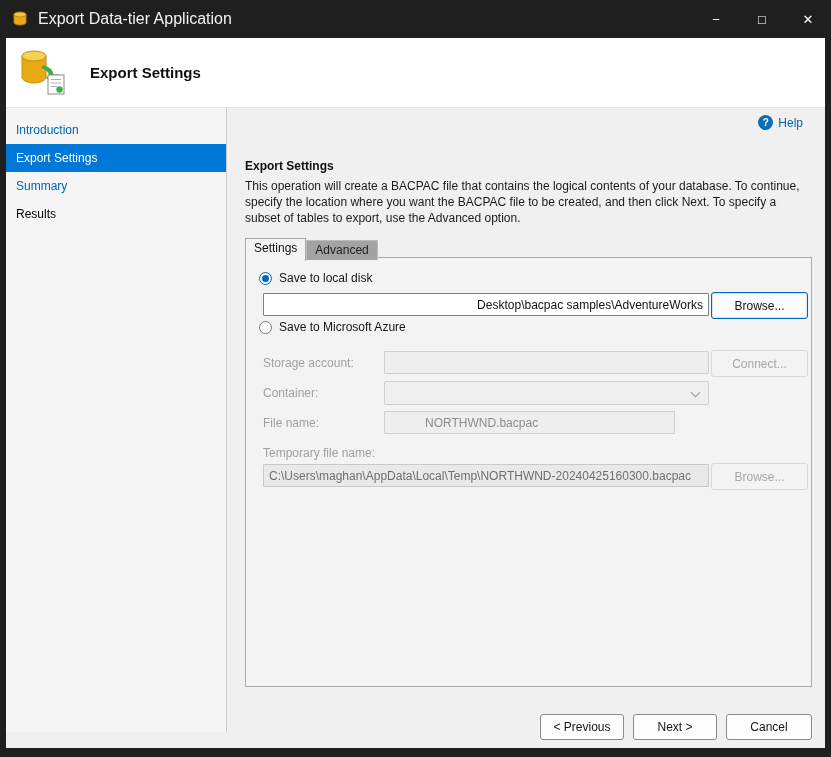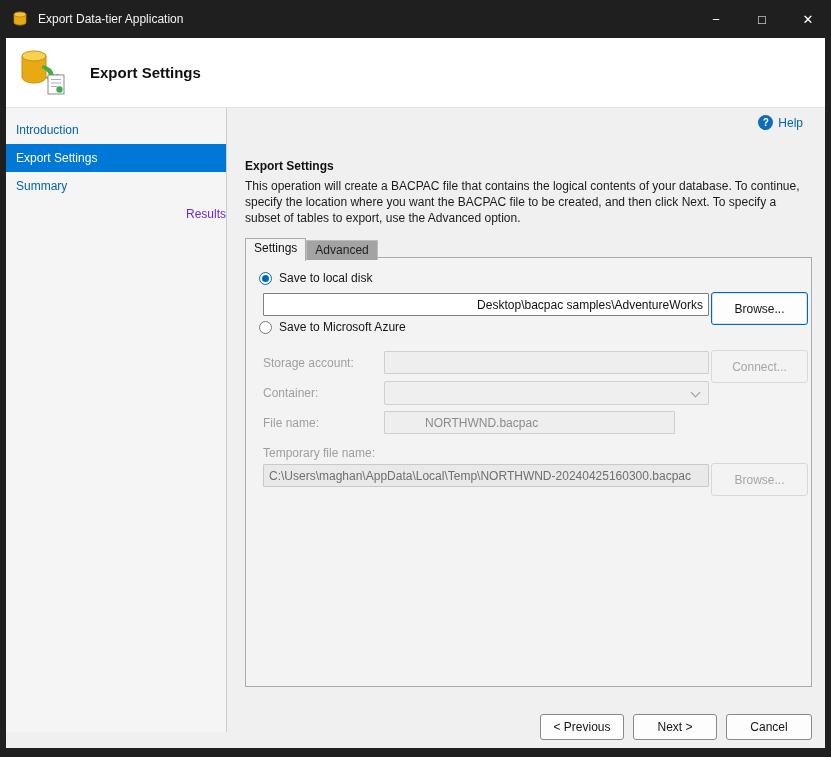--- a/index.html
+++ b/index.html
@@ -4,37 +4,37 @@
 <style>
   * { margin:0; padding:0; box-sizing:border-box; }
   html,body { width:831px; height:757px; overflow:hidden; }
   body { font-family:"Liberation Sans", sans-serif; background:#1f1f1f; }
 
   .frame { position:relative; width:831px; height:757px; background:#1f1f1f; }
 
   
   .titlebar { position:absolute; top:0; left:0; width:100%; height:38px; display:flex; align-items:center; color:#fff; }
   .app-icon { margin-left:12px; width:16px; height:16px; display:inline-block; }
-  .win-title { margin-left:10px; font-size:12px; color:#f2f2f2; }
+  .win-title { margin-left:10px; font-size:16px; color:#f2f2f2; }
   .win-controls { position:absolute; right:0; top:0; height:38px; display:flex; }
   .win-btn { width:46px; height:38px; background:transparent; border:none; color:#fff; font-size:13px; font-family:inherit; cursor:pointer; }
 
   
   .dialog { position:absolute; left:6px; top:38px; width:819px; height:710px; background:#f0f0f0; }
 
   .header { position:absolute; top:0; left:0; right:0; height:70px; background:#ffffff; border-bottom:1px solid #e2e2e2; }
   .header-icon { position:absolute; left:12px; top:10px; width:48px; height:48px; }
   .header-title { position:absolute; left:84px; top:26px; font-size:15px; font-weight:bold; color:#101010; }
 
   
   .sidebar { position:absolute; left:0; top:70px; bottom:16px; width:221px; background:#f5f5f5; border-right:1px solid #cccccc; padding-top:8px; }
   .step { height:28px; line-height:28px; padding-left:10px; font-size:12px; cursor:pointer; white-space:nowrap; }
   .step.visited { color:#0063b1; }
   .step.current { background:#0078d7; color:#ffffff; }
-  .step.upcoming { color:#6d28d9;text-align:right; }
+  .step.upcoming { color:#000000; }
 
   
   .main { position:absolute; left:221px; top:70px; right:0; bottom:0; background:#f0f0f0; }
 
   .help { position:absolute; top:7px; right:22px; display:flex; align-items:center; gap:5px; color:#0063b1; font-size:12px; cursor:pointer; }
   .help-icon { width:15px; height:15px; border-radius:50%; background:#0d6db7; color:#fff; font-size:10px; font-weight:bold; display:flex; align-items:center; justify-content:center; }
 
   .section-title { position:absolute; left:18px; top:51px; font-size:12px; font-weight:bold; color:#111; }
   .description { position:absolute; left:18px; top:70px; width:567px; font-size:12px; line-height:1.34; color:#1b1b1b; }
 
@@ -48,21 +48,21 @@
   .radio-row { position:absolute; display:flex; align-items:center; gap:7px; font-size:12px; color:#151515; cursor:pointer; }
   .radio { width:13px; height:13px; border-radius:50%; border:1px solid #7c7c7c; background:#fff; position:relative; flex:none; }
   .radio.checked { border-color:#0067c0; }
   .radio.checked::after { content:""; position:absolute; left:2px; top:2px; width:7px; height:7px; border-radius:50%; background:#0067c0; }
 
   .textbox { position:absolute; height:23px; border:1px solid #7f7f7f; background:#fff; font-size:12px; font-family:inherit; padding:0 5px; color:#111; border-radius:1px; }
   .textbox.right { text-align:right; }
   .textbox:disabled { background:#eeeeee; border-color:#cfcfcf; color:#8b8b8b; }
   .textbox.temp:disabled { background:#e9e9e9; border-color:#c9c9c9; color:#6f6f6f; }
 
-  .btn { position:absolute; height:33px; font-size:12px; font-family:inherit; background:#fdfdfd; border:1px solid #8a8a8a; border-radius:3px; color:#151515; cursor:pointer; }
+  .btn { position:absolute; height:27px; font-size:12px; font-family:inherit; background:#fdfdfd; border:1px solid #8a8a8a; border-radius:3px; color:#151515; cursor:pointer; }
   .btn.accent { border:1px solid #0067c0; box-shadow: inset 0 0 0 1px #cfe4f7; }
   .btn:disabled { background:#f3f3f3; border-color:#d8d8d8; color:#a6a6a6; cursor:default; }
 
   .field-label { position:absolute; font-size:12px; color:#151515; }
   .field-label.disabled { color:#9f9f9f; }
 
   .combo { position:absolute; height:24px; border:1px solid #cfcfcf; background:#efefef; border-radius:2px; }
   .combo .chev { position:absolute; right:9px; top:7px; width:7px; height:7px; border-right:1.5px solid #9a9a9a; border-bottom:1.5px solid #9a9a9a; transform:rotate(45deg); }
 
   .footer-btn { height:26px; }

